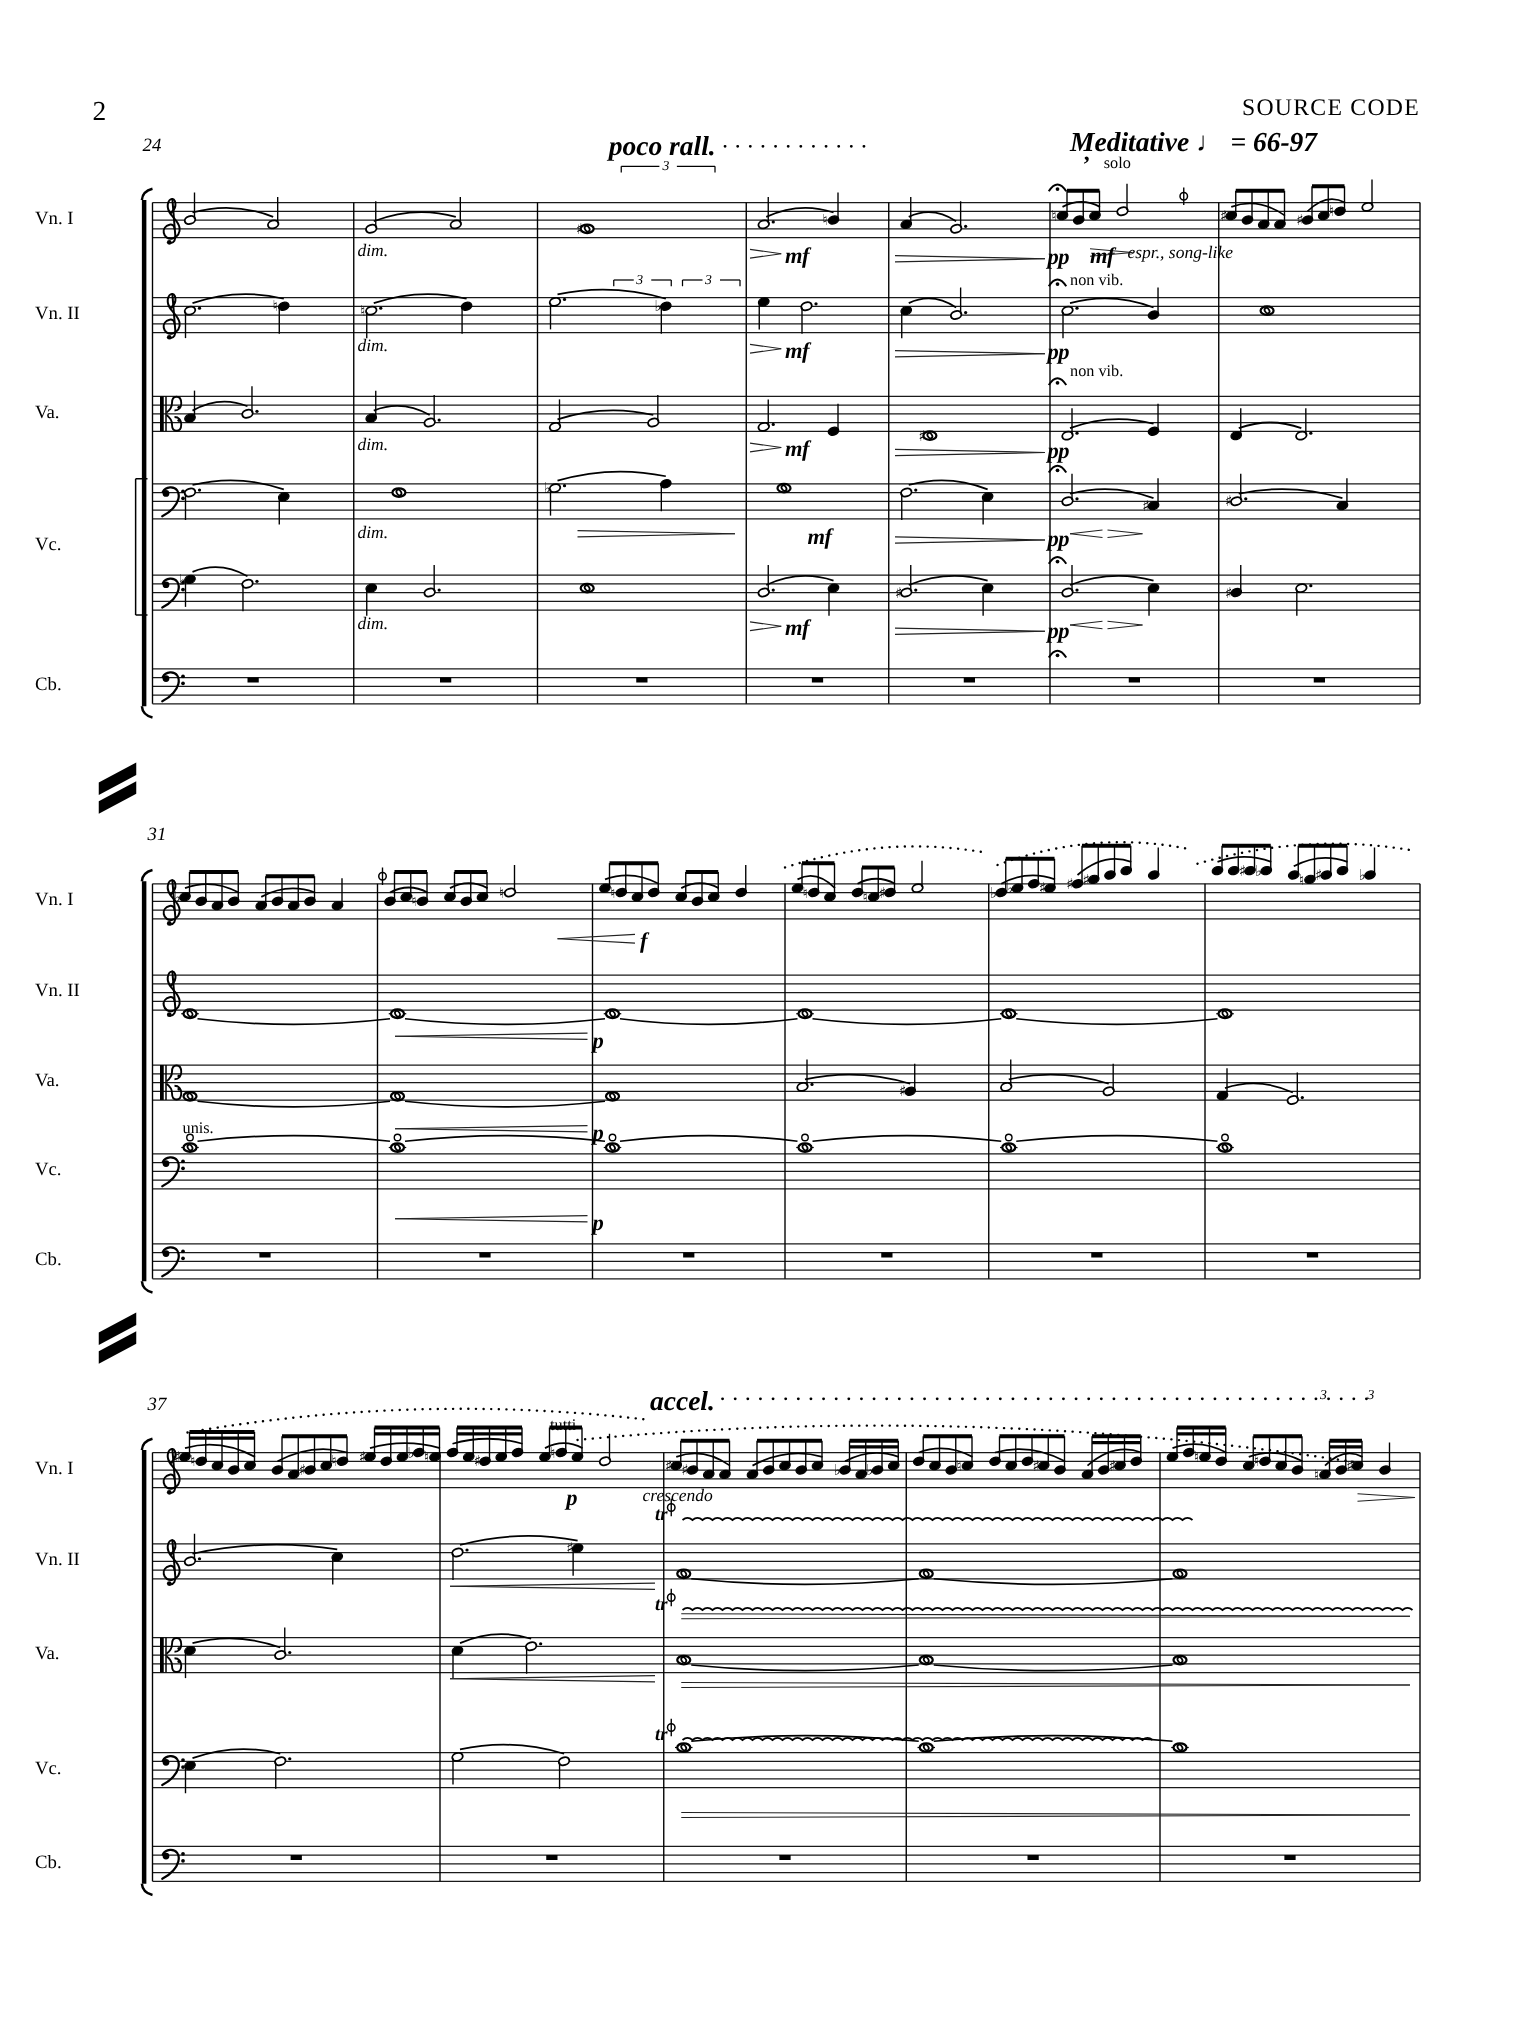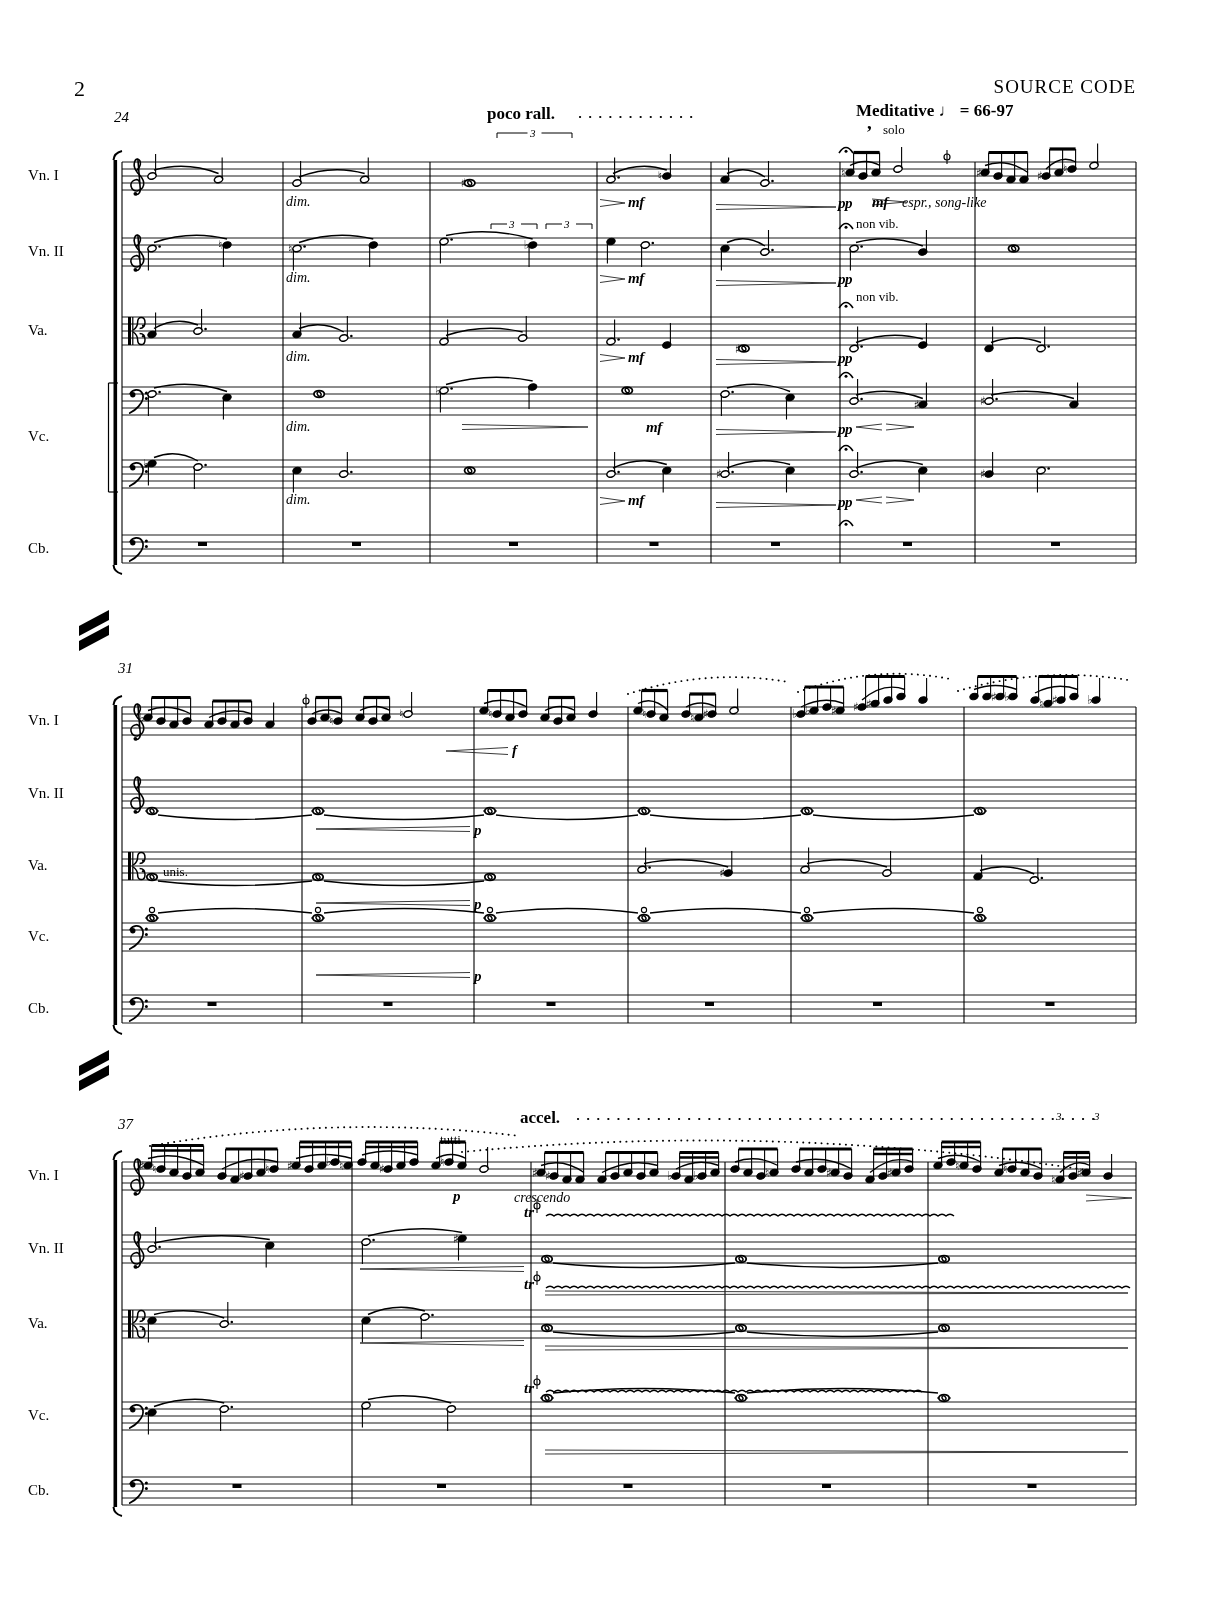--- a/index.html
+++ b/index.html
@@ -3,23 +3,23 @@
 <meta charset="utf-8">
 <style>
   html,body{margin:0;padding:0;background:#ffffff;}
   body{width:1214px;height:1619px;position:relative;overflow:hidden;
        font-family:"Liberation Serif","DejaVu Serif",serif;color:#000;}
   #page{position:absolute;inset:0;background:#fff;}
   #score-svg{position:absolute;left:0;top:0;}
   .ann{position:absolute;white-space:nowrap;color:#000;}
   .h-num{font-size:22px;}
   .h-title{font-size:19px;letter-spacing:1px;}
-  .tempo{font-weight:bold;font-size:17px;}
+  .tempo{font-weight:bold;font-size:22px;font-style:italic;}
   .measure-number{font-style:italic;font-size:15px;}
-  .dyn{font-weight:bold;font-style:italic;font-size:15px;letter-spacing:-0.5px;}
+  .dyn{font-weight:bold;font-style:italic;font-size:18px;letter-spacing:-0.5px;}
   .ital{font-style:italic;font-size:14px;}
   .small{font-size:13px;}
   .tr{font-weight:bold;font-style:italic;font-size:15px;}
   .trip{font-style:italic;font-size:11px;}
   .comma{font-weight:bold;font-size:19px;}
   .part-label{position:absolute;font-size:15px;width:82px;}
 </style>
 </head>
 <body>
 
@@ -1115,21 +1115,21 @@
       <div class="ann small" style="left: 856px; top: 216px;">non vib.</div>
       <div class="ann small" style="left: 856px; top: 289px;">non vib.</div>
       <div class="ann trip" style="left: 530px; top: 127px;">3</div>
       <div class="ann trip" style="left: 509px; top: 218px;">3</div>
       <div class="ann trip" style="left: 564px; top: 218px;">3</div>
       <div class="ann measure-number" style="left: 118px; top: 660px;">31</div>
       <div class="ann dyn" style="left: 512px; top: 742px;">f</div>
       <div class="ann dyn" style="left: 474px; top: 822px;">p</div>
       <div class="ann dyn" style="left: 474px; top: 896px;">p</div>
       <div class="ann dyn" style="left: 474px; top: 968px;">p</div>
-      <div class="ann small" style="left: 146px; top: 864px; margin-left: 17px;">unis.</div>
+      <div class="ann small" style="left: 146px; top: 894px;">unis.</div>
       <div class="ann measure-number" style="left: 118px; top: 1116px;">37</div>
       <div class="ann tempo" style="left: 520px; top: 1108px;">accel.</div>
       <div class="ann small" style="left: 440px; top: 1132px;">tutti</div>
       <div class="ann dyn" style="left: 453px; top: 1188px;">p</div>
       <div class="ann ital" style="left: 514px; top: 1190px;">crescendo</div>
       <div class="ann tr" style="left: 524px; top: 1204px;">tr</div>
       <div class="ann tr" style="left: 524px; top: 1276px;">tr</div>
       <div class="ann tr" style="left: 524px; top: 1380px;">tr</div>
       <div class="ann trip" style="left: 1056px; top: 1110px;">3</div>
       <div class="ann trip" style="left: 1094px; top: 1110px;">3</div>

